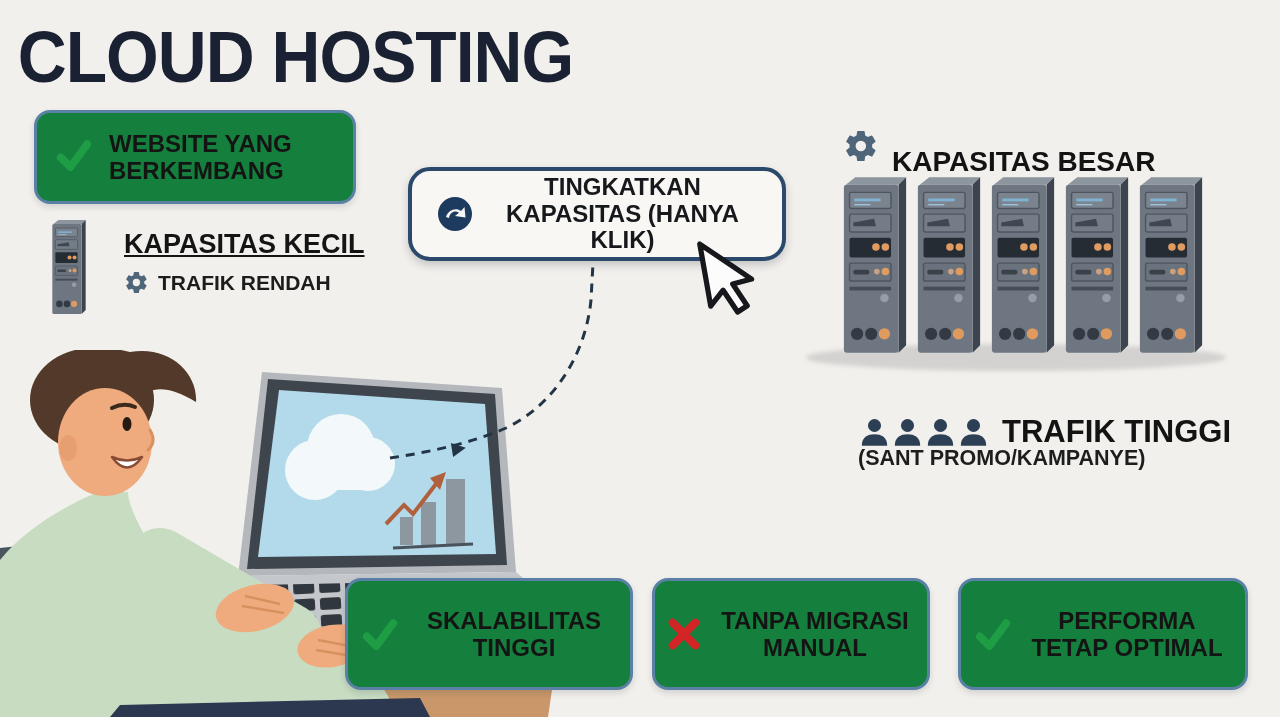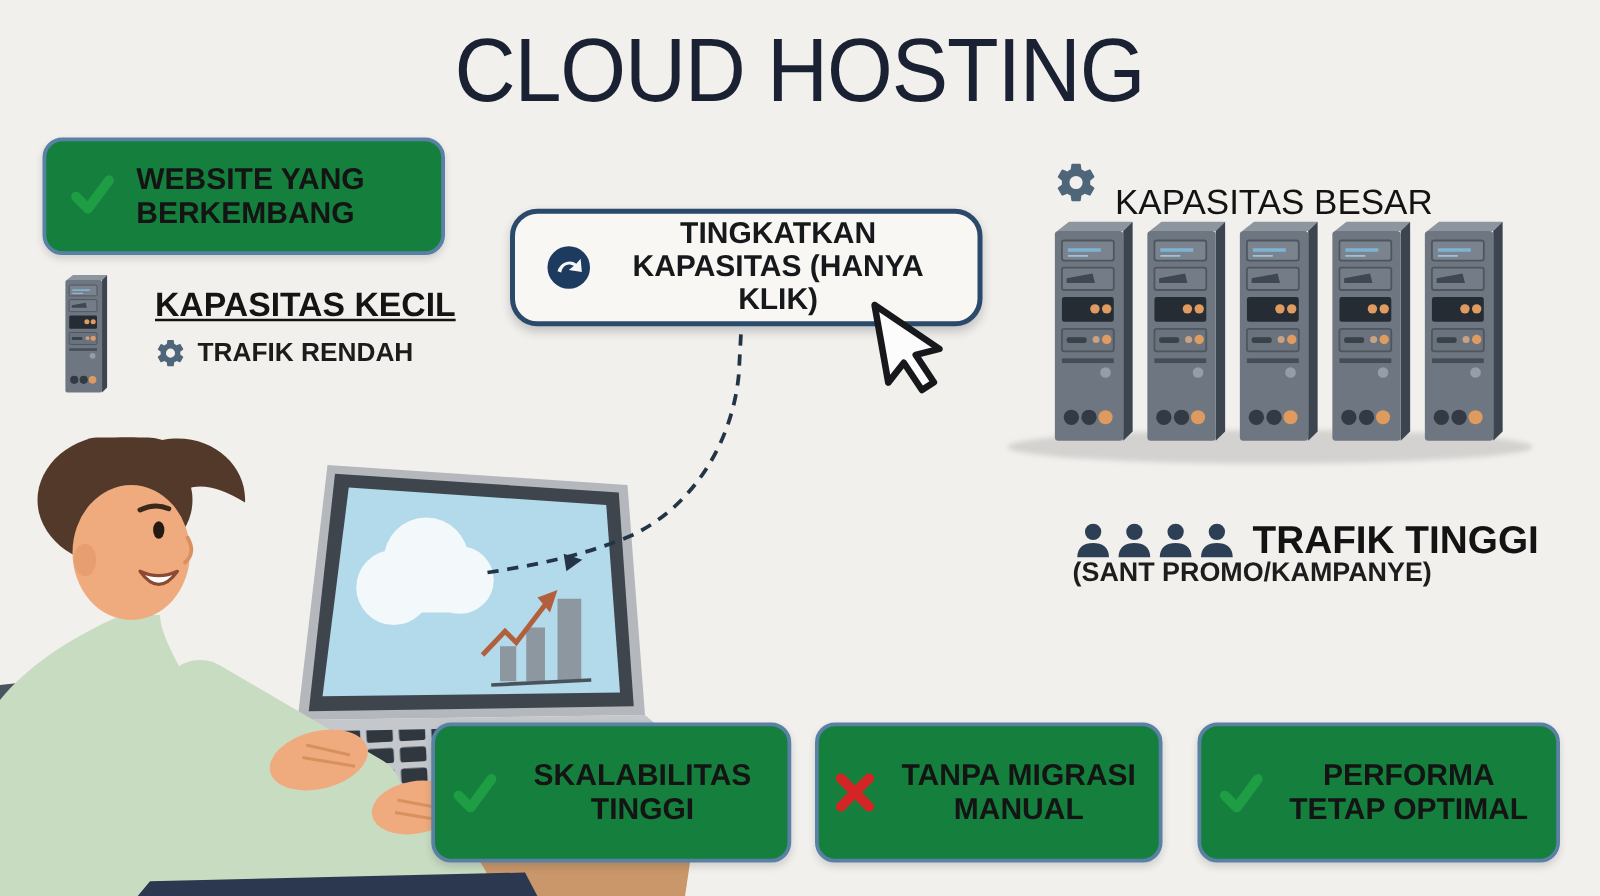--- a/index.html
+++ b/index.html
@@ -6,22 +6,22 @@
   body{
     width:1280px;height:717px;position:relative;overflow:hidden;
     background:#f2f0ec;
     font-family:"Liberation Sans","DejaVu Sans",sans-serif;
     color:#161616;
   }
   .abs{position:absolute;}
 
   
   .title{
-    left:0;right:0;top:16px;text-align:center;
-    font-size:72px;font-weight:400;letter-spacing:-1px;color:#1a2133;
+    left:0;right:0;top:16px;text-align:left;
+    font-size:72px;font-weight:700;letter-spacing:-1px;color:#1a2133;
   }
   .title span{display:inline-block;transform:scaleX(.94);}
 
   
   .info-box{
     box-sizing:border-box;background:#15803d;
     border:3px solid #5b80a5;border-radius:16px;
     box-shadow:0 3px 6px rgba(40,50,70,.16);
     display:flex;align-items:center;justify-content:flex-start;gap:14px;
   }
@@ -48,21 +48,21 @@
     background:#f8f7f4;border:4px solid #2b4a6b;border-radius:22px;
     box-shadow:0 4px 8px rgba(30,40,60,.22);
     display:flex;align-items:center;justify-content:center;gap:13px;padding:0 24px;
   }
   .upgrade-box .label{font-weight:800;font-size:24px;line-height:1.12;text-align:center;color:#16181c;max-width:300px;}
 
   .cursor{left:700px;top:236px;transform:rotate(-10deg);}
 
   
   .cap-besar{left:843px;top:114px;display:flex;align-items:center;gap:13px;}
-  .cap-besar .label{font-size:28px;font-weight:400;color:#131313;margin-top:32px;}
+  .cap-besar .label{font-size:28px;font-weight:700;color:#131313;margin-top:32px;}
   .rack-shadow{left:806px;top:344px;width:420px;height:27px;border-radius:50%;
     background:rgba(70,75,85,.18);filter:blur(2px);}
   .server-rack{left:842px;top:174px;display:flex;gap:8px;}
   .server-rack svg{display:block;}
 
   .traffic-tinggi{left:860px;top:399px;display:flex;align-items:center;gap:5px;margin-top:15px;}
   .traffic-tinggi .users{display:flex;gap:4px;color:#2d3f55;}
   .traffic-tinggi .label{font-size:31px;font-weight:800;color:#131313;margin-left:9px;}
   .traffic-sub{left:858px;top:446px;width:388px;text-align:left;
     font-size:21.5px;font-weight:700;color:#1d1d1d;}

